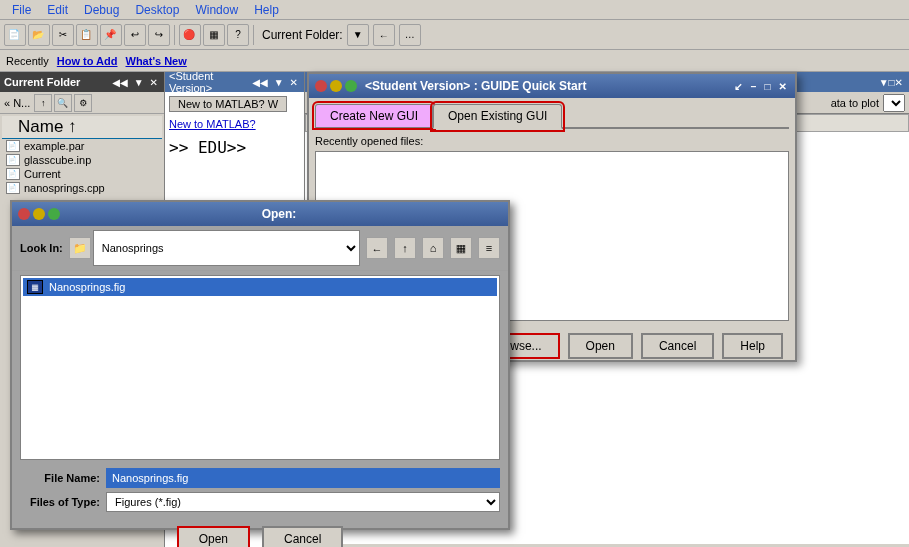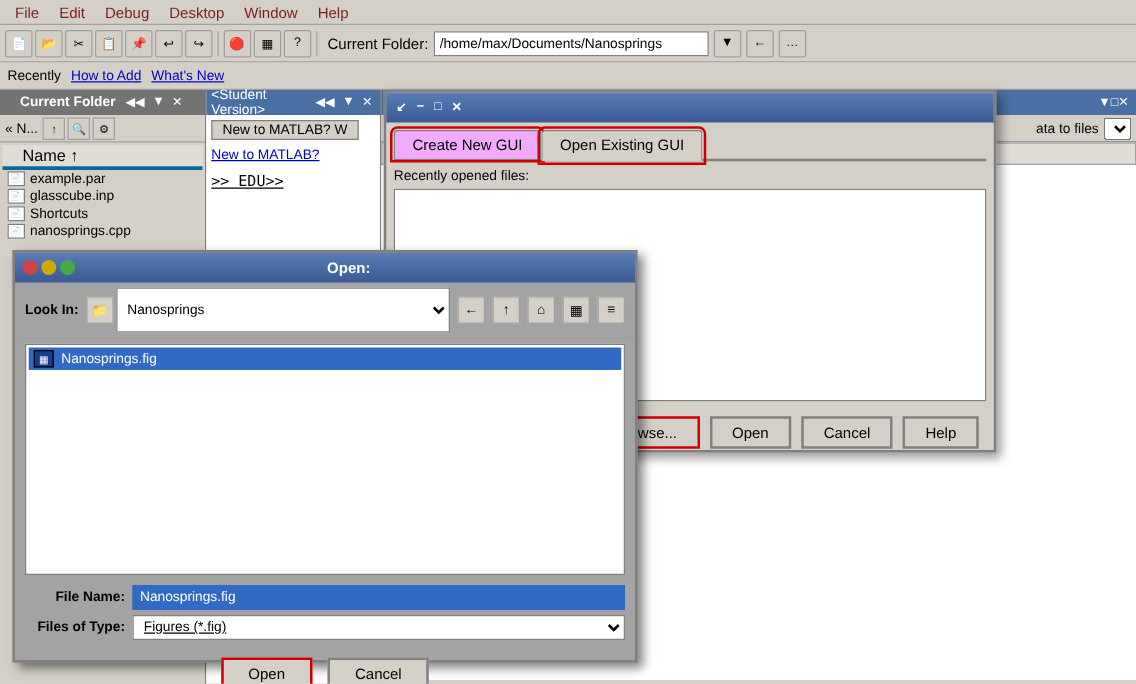--- a/index.html
+++ b/index.html
@@ -31,21 +31,21 @@
       background: #d4d0c8;
       display: flex;
       align-items: center;
       padding: 0 4px;
       border-bottom: 1px solid #a0a0a0;
     }
     .menu-item {
       padding: 2px 8px;
       cursor: pointer;
       font-size: 12px;
-      color: #7f1d1d;
+      color: #1d4ed8;
     }
 
     
     .toolbar {
       position: absolute;
       top: 20px; left: 0;
       width: 909px;
       height: 30px;
       background: #d4d0c8;
       display: flex;
@@ -82,40 +82,40 @@
       top: 50px; left: 0;
       width: 909px;
       height: 22px;
       background: #d4d0c8;
       display: flex;
       align-items: center;
       padding: 0 6px;
       border-bottom: 1px solid #a0a0a0;
       gap: 8px;
     }
-    .shortcut-link { color: #0000cc; font-size: 11px; cursor: pointer; text-decoration: underline; }
+    .shortcut-link { color: #0000cc; font-size: 11px; cursor: pointer; text-decoration: underline; font-weight: bold; }
     .shortcut-label { font-size: 11px; }
 
     
     .current-folder-panel {
       position: absolute;
       top: 72px; left: 0;
       width: 165px;
       height: 475px;
       background: #d4d0c8;
       border-right: 1px solid #808080;
     }
     .panel-titlebar {
       height: 20px;
-      background: #737373;
+      background: #404040;
       color: #fff;
       font-size: 11px;
       display: flex;
       align-items: center;
-      padding: 0 16px;
+      padding: 0 4px;
       justify-content: space-between;
     }
     .panel-title { font-weight: bold; }
     .panel-controls { display: flex; gap: 2px; }
 
     .folder-toolbar {
       height: 22px;
       background: #d4d0c8;
       display: flex;
       align-items: center;
@@ -129,23 +129,23 @@
       border: 1px solid #a0a0a0;
       display: flex; align-items: center; justify-content: center;
       font-size: 9px; cursor: pointer;
     }
 
     .folder-content {
       padding: 2px;
     }
     .folder-col-header {
       display: flex;
-      border-bottom: 3px solid #0369a1;
+      border-bottom: 1px solid #0369a1;
       padding: 1px 16px;
-      font-size: 13px;
+      font-size: 17px;
       color: #000;
       background: #e0ddd6;
     }
     .folder-item {
       display: flex;
       align-items: flex-start;
       padding: 1px 4px;
       font-size: 11px;
       cursor: pointer;
       gap: 4px;
@@ -185,21 +185,21 @@
     .cmd-tab {
       display: inline-block;
       padding: 1px 8px;
       background: #d4d0c8;
       border: 1px solid #808080;
       font-size: 11px;
       cursor: pointer;
       margin-bottom: 2px;
     }
     .cmd-link { color: #0000cc; text-decoration: underline; cursor: pointer; font-size: 11px; }
-    .cmd-prompt { font-family: monospace; font-size: 12px; margin-top: 8px; text-decoration: underline; }
+    .cmd-prompt { font-family: monospace; font-size: 16px; margin-top: 8px; }
 
     
     .right-panel {
       position: absolute;
       top: 72px; left: 305px;
       width: 604px;
       height: 475px;
       background: #d4d0c8;
     }
     .right-panel-header {
@@ -418,21 +418,20 @@
       font-size: 11px;
       padding: 0 4px;
     }
     .field-select {
       flex: 1;
       height: 20px;
       border: 1px solid #808080;
       background: #fff;
       font-size: 11px;
       padding: 0 4px;
-      text-decoration: underline;
     }
 
     .open-dialog-buttons {
       display: flex;
       justify-content: center;
       gap: 12px;
       padding: 6px 8px;
     }
     .open-dialog-btn {
       padding: 4px 20px;
@@ -470,21 +469,20 @@
   <div class="tb-btn">📌</div>
   <div class="tb-btn">↩</div>
   <div class="tb-btn">↪</div>
   <div class="tb-separator"></div>
   <div class="tb-btn">🔴</div>
   <div class="tb-btn">▦</div>
   <div class="tb-btn">?</div>
   <div class="tb-separator"></div>
   <div class="folder-path">
     <span class="folder-label">Current Folder:</span>
-    <input class="folder-input" value="/home/max/Documents/Nanosprings" style="">
     <div class="tb-btn">▼</div>
     <div class="tb-btn">←</div>
     <div class="tb-btn">…</div>
   </div>
 </div>
 
 <div class="shortcuts-bar">
   <span class="shortcut-label">Recently</span>
   <span class="shortcut-link">How to Add</span>
   <span class="shortcut-link">What's New</span>
@@ -512,21 +510,21 @@
     <div class="folder-item">
       <div class="file-icon">📄</div>
       <span>example.par</span>
     </div>
     <div class="folder-item">
       <div class="file-icon">📄</div>
       <span>glasscube.inp</span>
     </div>
     <div class="folder-item">
       <div class="file-icon">📄</div>
-      <span>Shortcuts</span>
+      <span>Current</span>
     </div>
     <div class="folder-item">
       <div class="file-icon">📄</div>
       <span>nanosprings.cpp</span>
     </div>
   </div>
 </div>
 
 <div class="command-area">
   <div class="cmd-titlebar">
@@ -549,36 +547,44 @@
 </div>
 
 <div class="right-panel">
   <div class="right-panel-header">
     <span>&lt;Student Version&gt;</span>
     <div style="display:flex;gap:2px;align-items:center;">
       <span class="title-win-ctrl">▼□✕</span>
     </div>
   </div>
   <div class="workspace-toolbar">
-    <span style="font-size:11px;">ata to files</span>
+    <span style="font-size:11px;">ata to plot</span>
     <select style="font-size:11px;height:18px;"></select>
   </div>
   <div class="workspace-area">
     <table class="workspace-table">
       <tbody>
           <tr>
         <th>Min</th>
       </tr>
     </tbody>
       </table>
   </div>
 </div>
 
 <div class="guide-dialog">
   <div class="guide-titlebar">
+    <div class="guide-titlebar-title">
+      <div class="win-ctrls">
+        <div class="win-ctrl win-close"></div>
+        <div class="win-ctrl win-min"></div>
+        <div class="win-ctrl win-max"></div>
+      </div>
+      <span>&lt;Student Version&gt; : GUIDE Quick Start</span>
+    </div>
     <div style="display:flex;gap:4px;font-size:10px;">
       <span class="title-win-ctrl">↙</span>
       <span class="title-win-ctrl">−</span>
       <span class="title-win-ctrl">□</span>
       <span class="title-win-ctrl">✕</span>
     </div>
   </div>
   <div class="guide-content">
     <div class="guide-tabs">
       <div class="guide-tab">Create New GUI</div>

